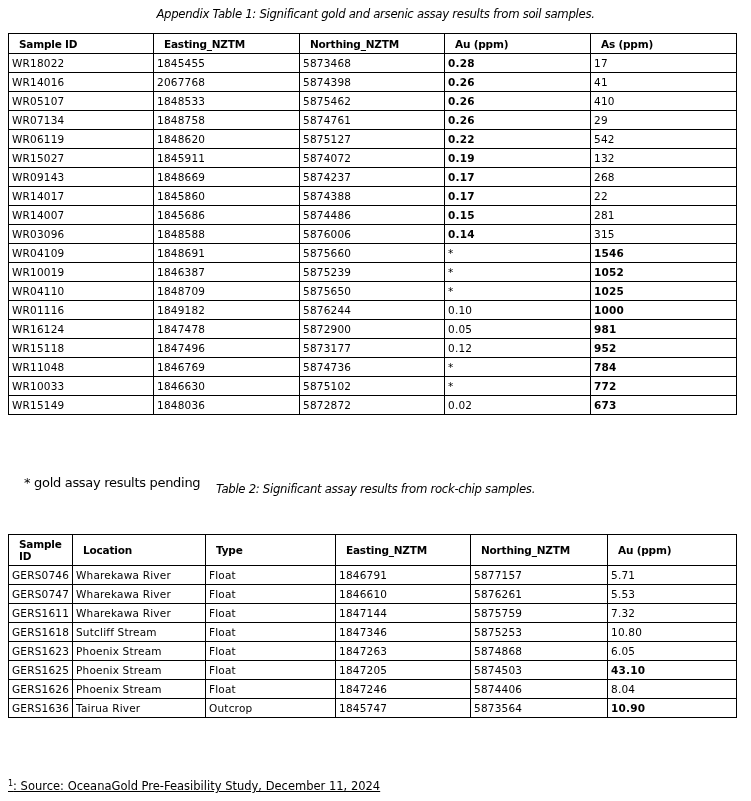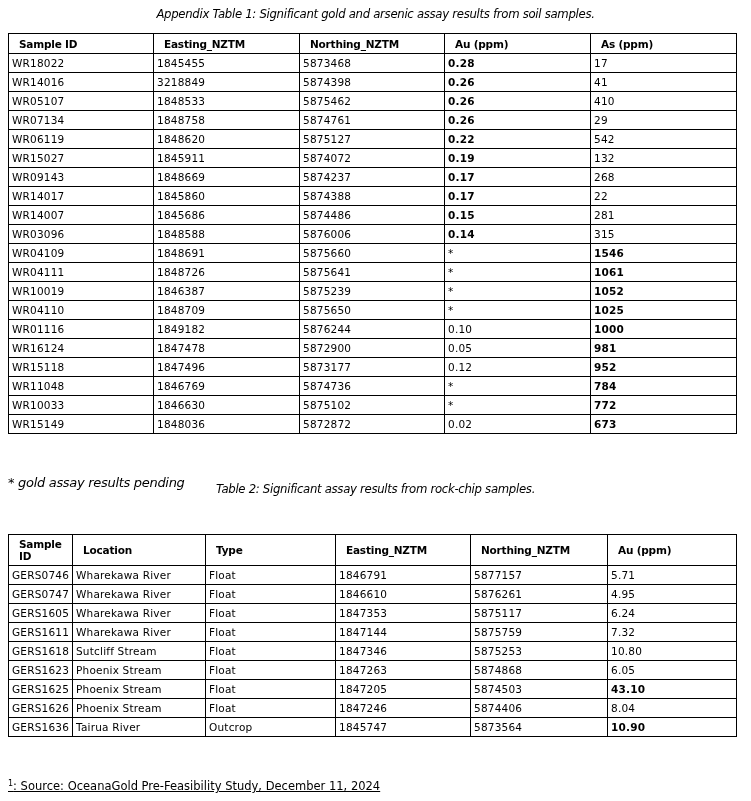--- a/index.html
+++ b/index.html
@@ -25,21 +25,21 @@
   th { font-weight: bold; letter-spacing: -0.2px; font-size: 10.5px; padding-left: 10px; }
   #t1 { top: 33px; }
   #t1 tr { height: 19px; }
   #t1 tr.head { height: 20px; }
   #t2 { top: 534px; }
   #t2 tr { height: 19px; }
   #t2 tr.head { height: 31px; }
   #t2 th.wrap { white-space: normal; line-height: 12px; }
   .b { font-weight: bold; margin-top: 40px; }
   .note {
-    position: absolute; left: 8px; top: 475px; font-style: italic; font-size: 13px;
+    position: absolute; left: 24px; top: 475px; font-size: 13px;
     font-family: "DejaVu Sans", sans-serif; letter-spacing: -0.3px;
   }
   .foot {
     position: absolute; left: 8px; top: 779px; font-size: 11.5px;
     font-family: "DejaVu Sans", sans-serif;
     text-decoration: underline;
   }
   .foot sup { font-size: 8px; vertical-align: 4px; }
 </style>
 </head>
@@ -67,21 +67,21 @@
   <tbody id="t1body">
       <tr>
         <td>WR18022</td>
         <td>1845455</td>
         <td>5873468</td>
         <td class="b">0.28</td>
         <td>17</td>
       </tr>
       <tr>
         <td>WR14016</td>
-        <td>3218849</td>
+        <td>2067768</td>
         <td>5874398</td>
         <td class="b">0.26</td>
         <td>41</td>
       </tr>
       <tr>
         <td>WR05107</td>
         <td>1848533</td>
         <td>5875462</td>
         <td class="b">0.26</td>
         <td>410</td>
@@ -134,27 +134,20 @@
         <td>5876006</td>
         <td class="b">0.14</td>
         <td>315</td>
       </tr>
       <tr>
         <td>WR04109</td>
         <td>1848691</td>
         <td>5875660</td>
         <td>*</td>
         <td class="b">1546</td>
-      </tr>
-      <tr>
-        <td>WR04111</td>
-        <td>1848726</td>
-        <td>5875641</td>
-        <td>*</td>
-        <td class="b">1061</td>
       </tr>
       <tr>
         <td>WR10019</td>
         <td>1846387</td>
         <td>5875239</td>
         <td>*</td>
         <td class="b">1052</td>
       </tr>
       <tr>
         <td>WR04110</td>
@@ -239,29 +232,21 @@
         <td>1846791</td>
         <td>5877157</td>
         <td>5.71</td>
       </tr>
       <tr>
         <td>GERS0747</td>
         <td>Wharekawa River</td>
         <td>Float</td>
         <td>1846610</td>
         <td>5876261</td>
-        <td>4.95</td>
-      </tr>
-      <tr>
-        <td>GERS1605</td>
-        <td>Wharekawa River</td>
-        <td>Float</td>
-        <td>1847353</td>
-        <td>5875117</td>
-        <td>6.24</td>
+        <td>5.53</td>
       </tr>
       <tr>
         <td>GERS1611</td>
         <td>Wharekawa River</td>
         <td>Float</td>
         <td>1847144</td>
         <td>5875759</td>
         <td>7.32</td>
       </tr>
       <tr>

